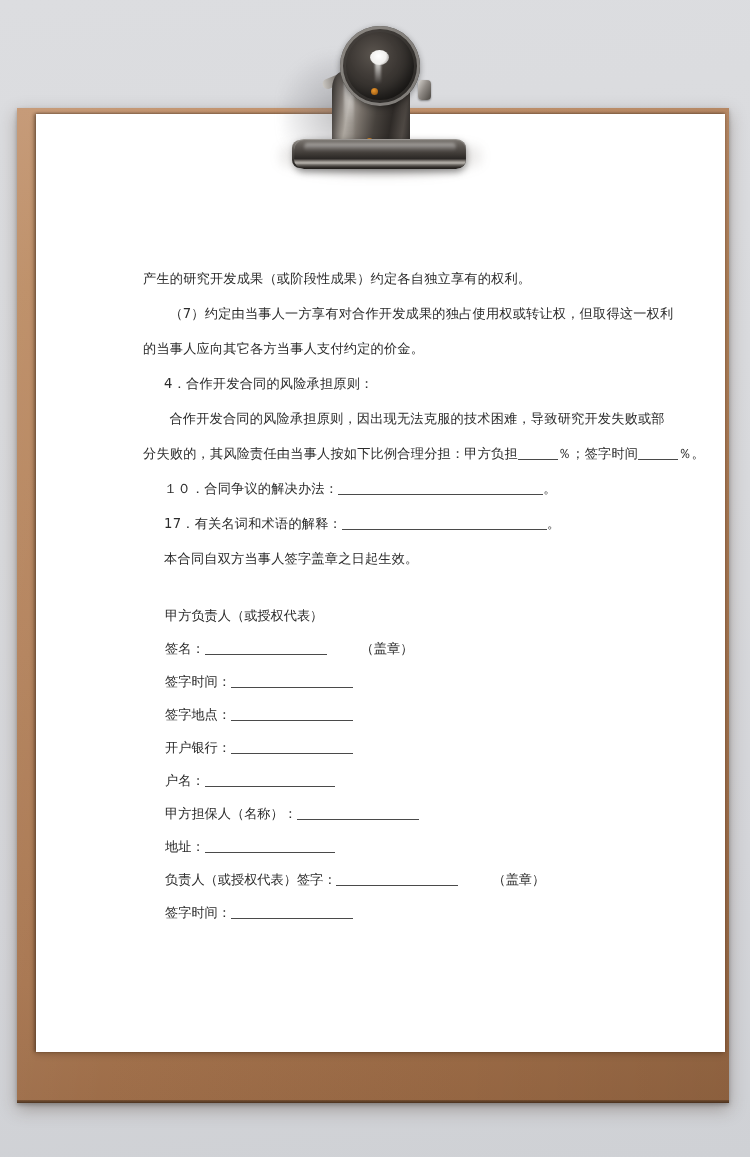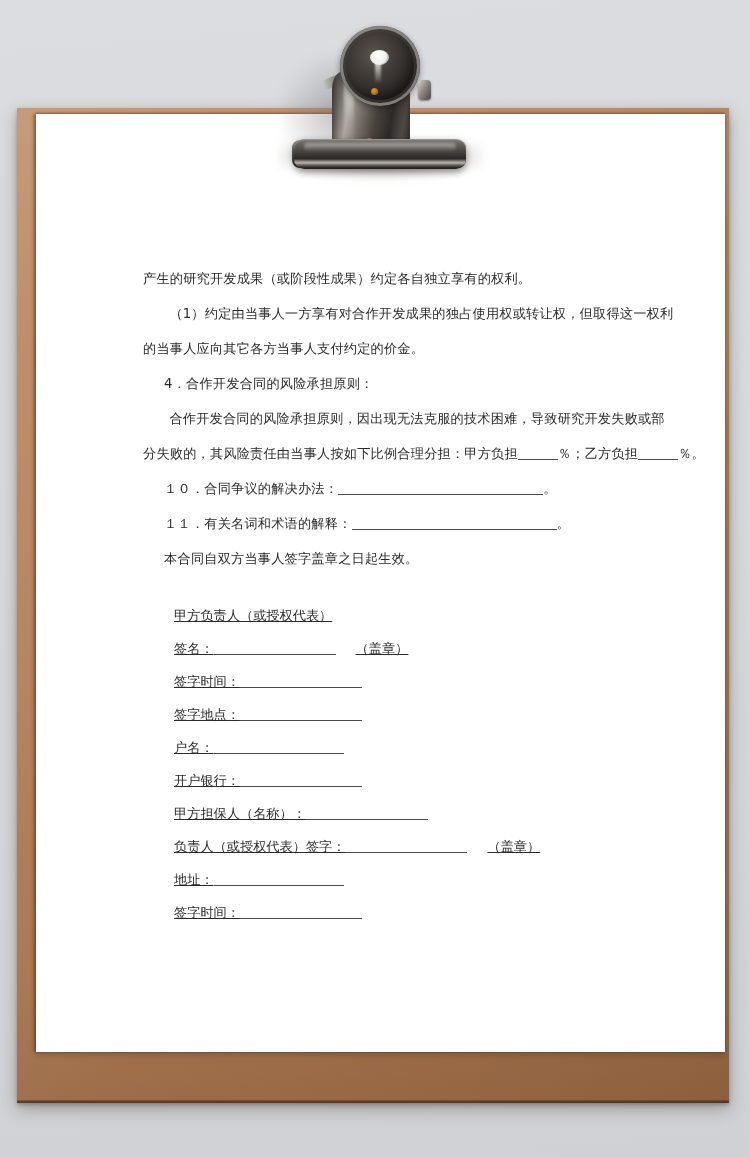--- a/index.html
+++ b/index.html
@@ -86,33 +86,32 @@
     vertical-align: -2px;
   }
   .blank.pct { width: 40px; }
   .blank.long { width: 205px; }
   .blank.sig { width: 122px; }
   .blank.sig-wide { width: 130px; }
 
   
   .sigblock {
     position: absolute;
-    left: 138px;  
+    left: 129px;  
     top: 485px;   
     width: 470px;
     color: #2b2b2b;
     font-size: 13.2px;
     line-height: 33px;
-    text-decoration: underline;
   }
   .sigline {
     margin: 0;
     white-space: nowrap;
   }
-  .seal { margin-left: 20px; }
+  .seal { margin-left: 34px; }
 
   
   .clip {
     position: absolute;
     left: 270px;
     top: 14px;
     width: 215px;
     height: 160px;
   }
   
@@ -292,56 +291,56 @@
   <div class="clipboard-board">
     <div class="board-sheen"></div>
     <div class="board-edge-bottom"></div>
   </div>
 
   <div class="paper">
 
     <div class="doc">
       <p class="para">产生的研究开发成果（或阶段性成果）约定各自独立享有的权利。</p>
 
-      <p class="para indent">（1）约定由当事人一方享有对合作开发成果的独占使用权或转让权，但取得这一权利</p>
+      <p class="para indent">（7）约定由当事人一方享有对合作开发成果的独占使用权或转让权，但取得这一权利</p>
 
       <p class="para">的当事人应向其它各方当事人支付约定的价金。</p>
 
       <p class="para indent-sm">4．合作开发合同的风险承担原则：</p>
 
       <p class="para indent">合作开发合同的风险承担原则，因出现无法克服的技术困难，导致研究开发失败或部</p>
 
-      <p class="para"><span>分失败的，其风险责任由当事人按如下比例合理分担：甲方负担</span><span class="blank pct"></span><span>％；乙方负担</span><span class="blank pct"></span><span>％。</span></p>
+      <p class="para"><span>分失败的，其风险责任由当事人按如下比例合理分担：甲方负担</span><span class="blank pct"></span><span>％；签字时间</span><span class="blank pct"></span><span>％。</span></p>
 
       <p class="para indent-sm"><span>１０．合同争议的解决办法：</span><span class="blank long"></span><span>。</span></p>
 
-      <p class="para indent-sm"><span>１１．有关名词和术语的解释：</span><span class="blank long"></span><span>。</span></p>
+      <p class="para indent-sm"><span>17．有关名词和术语的解释：</span><span class="blank long"></span><span>。</span></p>
 
       <p class="para indent-sm">本合同自双方当事人签字盖章之日起生效。</p>
     </div>
 
     <div class="sigblock">
       <p class="sigline">甲方负责人（或授权代表）</p>
 
       <p class="sigline"><span>签名：</span><span class="blank sig"></span><span class="seal">（盖章）</span></p>
 
       <p class="sigline"><span>签字时间：</span><span class="blank sig"></span></p>
 
       <p class="sigline"><span>签字地点：</span><span class="blank sig"></span></p>
 
+      <p class="sigline"><span>开户银行：</span><span class="blank sig"></span></p>
+
       <p class="sigline"><span>户名：</span><span class="blank sig-wide"></span></p>
 
-      <p class="sigline"><span>开户银行：</span><span class="blank sig"></span></p>
-
 
       <p class="sigline"><span>甲方担保人（名称）：</span><span class="blank sig"></span></p>
 
+      <p class="sigline"><span>地址：</span><span class="blank sig-wide"></span></p>
+
       <p class="sigline"><span>负责人（或授权代表）签字：</span><span class="blank sig"></span><span class="seal">（盖章）</span></p>
-
-      <p class="sigline"><span>地址：</span><span class="blank sig-wide"></span></p>
 
       <p class="sigline"><span>签字时间：</span><span class="blank sig"></span></p>
     </div>
 
   </div>
 
   <div class="clip">
     <div class="clip-wall-shadow"></div>
     <div class="clip-paper-shadow"></div>
     <div class="clip-arm-left"></div>

